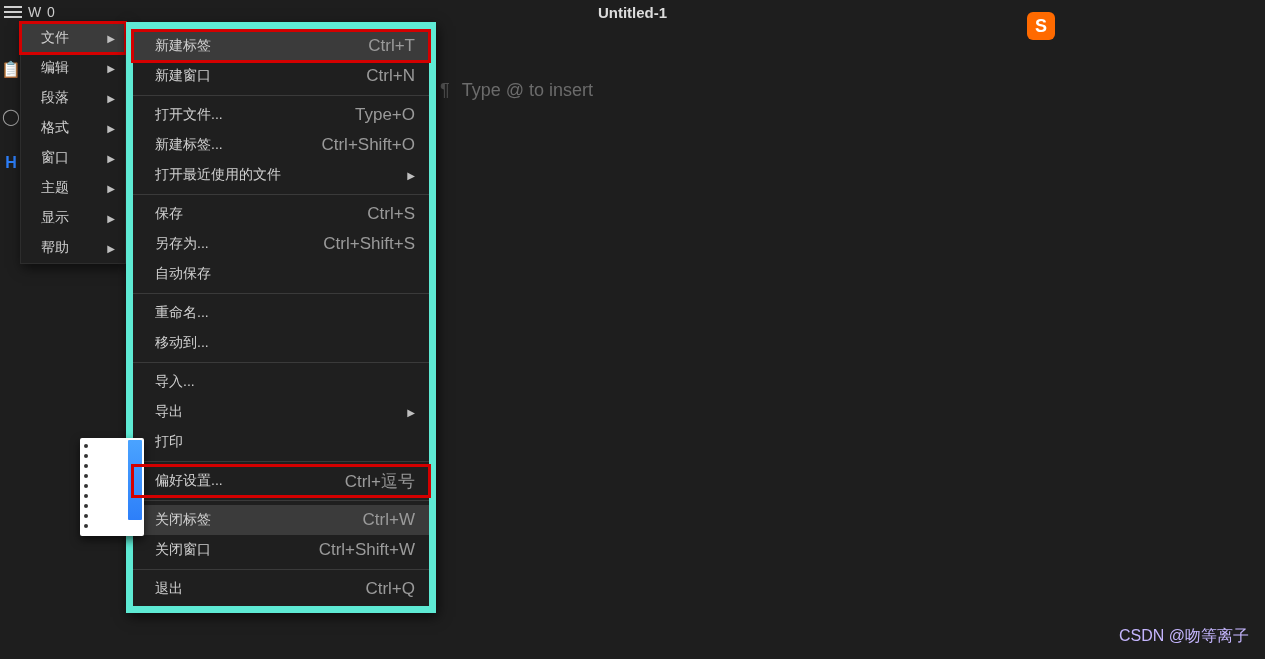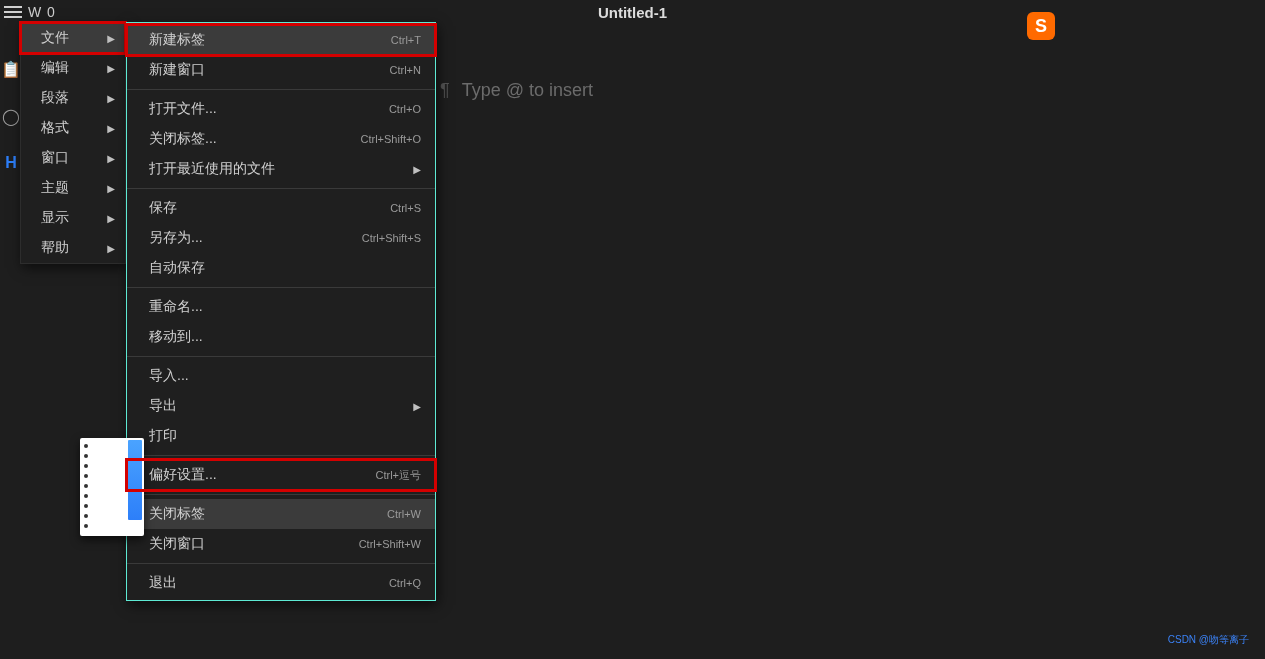--- a/index.html
+++ b/index.html
@@ -19,49 +19,49 @@
     position: absolute; left: 20px; top: 22px; width: 106px; background: #1f1f1f; border: 1px solid #2d2d2d; box-shadow: 2px 4px 12px rgba(0,0,0,0.6);
   }
   .main-menu .m-item {
     height: 30px; display: flex; align-items: center; justify-content: space-between;
     padding: 0 10px 0 20px; font-size: 14px; color: #d0d0d0; cursor: default;
   }
   .main-menu .m-item.highlighted { background: #3b3b3b; }
   .m-arrow { font-size: 10px; color: #bfbfbf; }
 
   .sub-menu {
-    position: absolute; left: 126px; top: 22px; width: 310px; background: #1f1f1f; border: 1px solid #5eead4; box-shadow: 2px 4px 12px rgba(0,0,0,0.6);
+    position: absolute; left: 126px; top: 22px; width: 310px; background: #1f1f1f; border: 7px solid #5eead4; box-shadow: 2px 4px 12px rgba(0,0,0,0.6);
     padding: 2px 0;
   }
   .sub-menu .s-item {
     height: 30px; display: flex; align-items: center; justify-content: space-between;
     padding: 0 14px 0 22px; font-size: 14px; color: #d0d0d0; cursor: default; position: relative;
   }
   .sub-menu .s-item.highlighted { background: #3b3b3b; }
   .sub-menu .s-sep { height: 1px; background: #3a3a3a; margin: 4px 0; }
-  .s-shortcut { color: #9a9a9a; font-size: 11px; }
+  .s-shortcut { color: #9a9a9a; font-size: 17px; }
   .s-arrow { font-size: 10px; color: #bfbfbf; margin-left: auto; }
 
   .red-box { outline: 3px solid #d40000; outline-offset: -1px; z-index: 2; }
 
   .editor-area { position: absolute; left: 440px; top: 80px; color: #6b6b6b; font-size: 18px; display: flex; align-items: center; gap: 12px; }
   .pilcrow { color: #555; font-size: 18px; }
 
   .thumbnail {
     position: absolute; left: 80px; top: 438px; width: 64px; height: 98px; background: #fff; border-radius: 2px; box-shadow: 0 4px 10px rgba(0,0,0,0.6);
   }
   .thumbnail .dots { position: absolute; left: 4px; top: 6px; display: flex; flex-direction: column; gap: 6px; }
   .thumbnail .dots span { width: 4px; height: 4px; border-radius: 50%; background: #333; }
   .thumbnail .blue { position: absolute; right: 2px; top: 2px; width: 14px; height: 80px; background: linear-gradient(#4aa3ff,#2d7ff9); border-radius: 1px; }
 
   .badge {
     position: absolute; right: 210px; top: 12px; width: 28px; height: 28px; background: #ff6a00; border-radius: 6px; color: #fff; font-weight: bold; font-size: 18px; display: flex; align-items: center; justify-content: center;
   }
 
-  .watermark { position: absolute; right: 16px; bottom: 12px; color: #3b82f6; font-size: 10px; }
+  .watermark { position: absolute; right: 16px; bottom: 12px; color: #c4b5fd; font-size: 16px; }
 </style>
 </head>
 <body>
 
 <div class="app">
 
   <div class="title-bar">
     <div class="hamburger">
         <span></span>
         <span></span>
@@ -124,24 +124,24 @@
         <span>新建标签</span>
         <span class="s-shortcut">Ctrl+T</span>
       </div>
       <div class="s-item">
         <span>新建窗口</span>
         <span class="s-shortcut">Ctrl+N</span>
       </div>
       <div class="s-sep"></div>
       <div class="s-item">
         <span>打开文件...</span>
-        <span class="s-shortcut">Ctrl+O</span>
-      </div>
-      <div class="s-item">
-        <span>关闭标签...</span>
+        <span class="s-shortcut">Type+O</span>
+      </div>
+      <div class="s-item">
+        <span>新建标签...</span>
         <span class="s-shortcut">Ctrl+Shift+O</span>
       </div>
       <div class="s-item">
         <span>打开最近使用的文件</span>
         <span class="s-arrow">▶</span>
       </div>
       <div class="s-sep"></div>
       <div class="s-item">
         <span>保存</span>
         <span class="s-shortcut">Ctrl+S</span>

